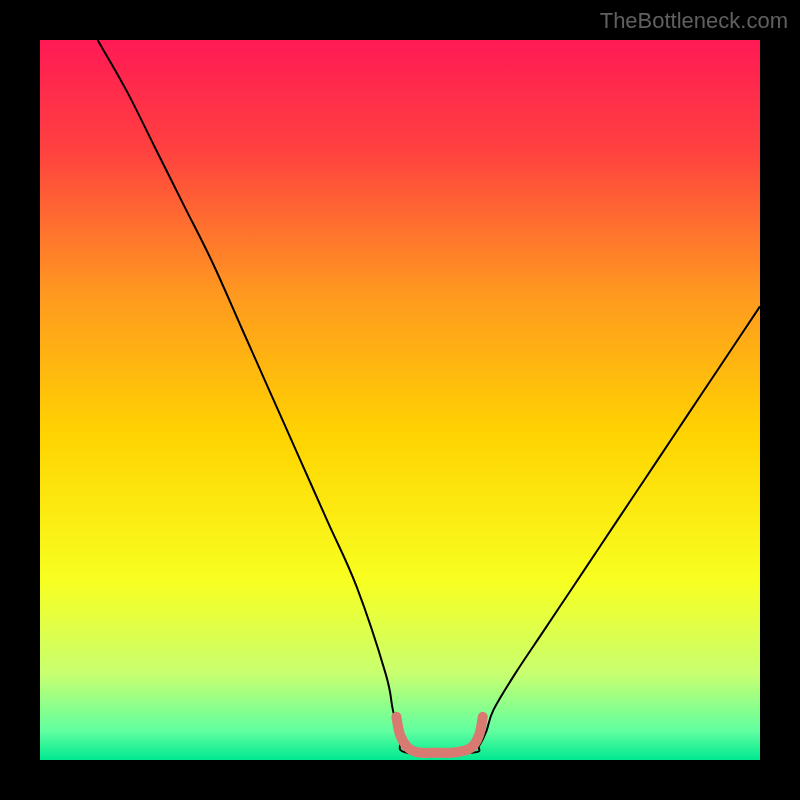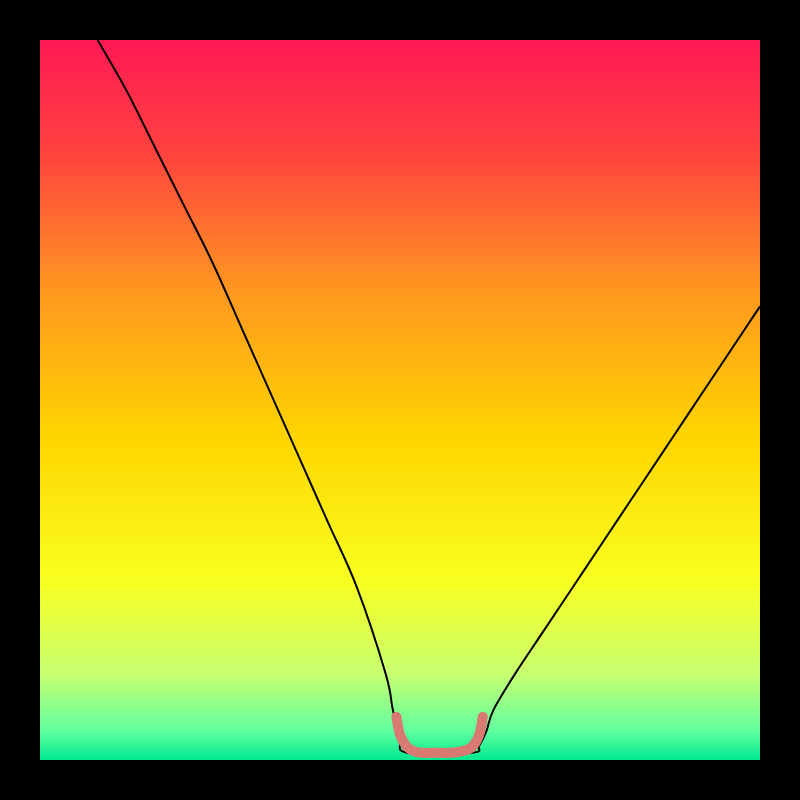--- a/index.html
+++ b/index.html
@@ -44,13 +44,14 @@
           <stop offset="88%" stop-color="#c8ff70"></stop>
           <stop offset="96%" stop-color="#60ffa0"></stop>
           <stop offset="100%" stop-color="#00e890"></stop>
         </linearGradient>
       </defs>
       <rect x="0" y="0" width="800" height="800" fill="#000000"></rect>
       <rect x="40" y="40" width="720" height="720" fill="url(#bg-grad)"></rect>
       <path d="M 97.6 40 C 102.78399999999999 49.071999999999996, 116.032 70.95999999999997, 126.39999999999999 90.39999999999996 C 136.768 109.83999999999996, 144.832 127.264, 155.2 148 C 165.56799999999998 168.736, 173.632 184.86399999999998, 184 205.6 C 194.368 226.336, 202.432 241.16800000000003, 212.79999999999998 263.20000000000005 C 223.16799999999998 285.232, 231.23200000000003 304.672, 241.60000000000002 328 C 251.96800000000002 351.328, 260.032 369.472, 270.4 392.8 C 280.768 416.12800000000004, 288.832 434.27200000000005, 299.2 457.6 C 309.568 480.928, 317.632 499.072, 328 522.4 C 338.368 545.728, 346.432 559.984, 356.8 587.2 C 367.168 614.416, 379.11999999999995 651.5680000000001, 385.59999999999997 673.6 C 392.08 695.632, 390.208 697.9359999999999, 392.8 709.5999999999999 C 395.392 721.2639999999999, 397.408 730.624, 400 738.4 C 402.592 746.1759999999999, 394.24 750.208, 407.2 752.8 C 420.15999999999997 755.3919999999999, 459.04 754.0959999999999, 472 752.8 C 484.96 751.504, 476.608 749.488, 479.2 745.6 C 481.792 741.712, 483.808 737.68, 486.4 731.1999999999999 C 488.99199999999996 724.7199999999999, 488.416 719.9679999999998, 493.6 709.5999999999999 C 498.78400000000005 699.232, 506.12800000000004 687.856, 515.2 673.6 C 524.272 659.344, 533.6320000000001 645.9520000000001, 544 630.4000000000001 C 554.3679999999999 614.8480000000001, 562.4319999999999 602.7520000000001, 572.8 587.2 C 583.168 571.648, 591.232 559.552, 601.6 544 C 611.9680000000001 528.448, 620.0319999999999 516.352, 630.4 500.8 C 640.768 485.248, 648.832 473.15200000000004, 659.2 457.6 C 669.5680000000001 442.048, 677.6320000000001 429.95200000000006, 688 414.40000000000003 C 698.3679999999999 398.848, 706.4319999999999 386.752, 716.8 371.2 C 727.168 355.64799999999997, 737.8240000000001 339.664, 745.6 328 C 753.376 316.336, 757.408 310.28799999999995, 760 306.4" fill="none" stroke="#000000" stroke-width="2"></path>
       <path d="M 396.4 716.8 C 397.048 720.04, 398.056 729.3567999999999, 400 734.8 C 401.944 740.2432, 404.608 744.0591999999999, 407.2 747.04 C 409.792 750.0208, 411.80800000000005 750.3232, 414.40000000000003 751.36 C 416.992 752.3968, 417.71200000000005 752.5408, 421.6 752.8 C 425.488 753.0591999999999, 430.8160000000001 752.8, 436.00000000000006 752.8 C 441.184 752.8, 445.864 753.0591999999999, 450.4 752.8 C 454.936 752.5408, 457.312 752.3968, 461.2 751.36 C 465.08799999999997 750.3232, 468.76 750.0208, 472 747.04 C 475.24 744.0591999999999, 477.256 740.2432, 479.2 734.8 C 481.144 729.3567999999999, 482.152 720.04, 482.8 716.8" fill="none" stroke="#d97a72" stroke-width="10" stroke-linecap="round" stroke-linejoin="round"></path>
     </svg>
+  <div class="watermark">TheBottleneck.com</div>
 </div>
 
 </body></html>

